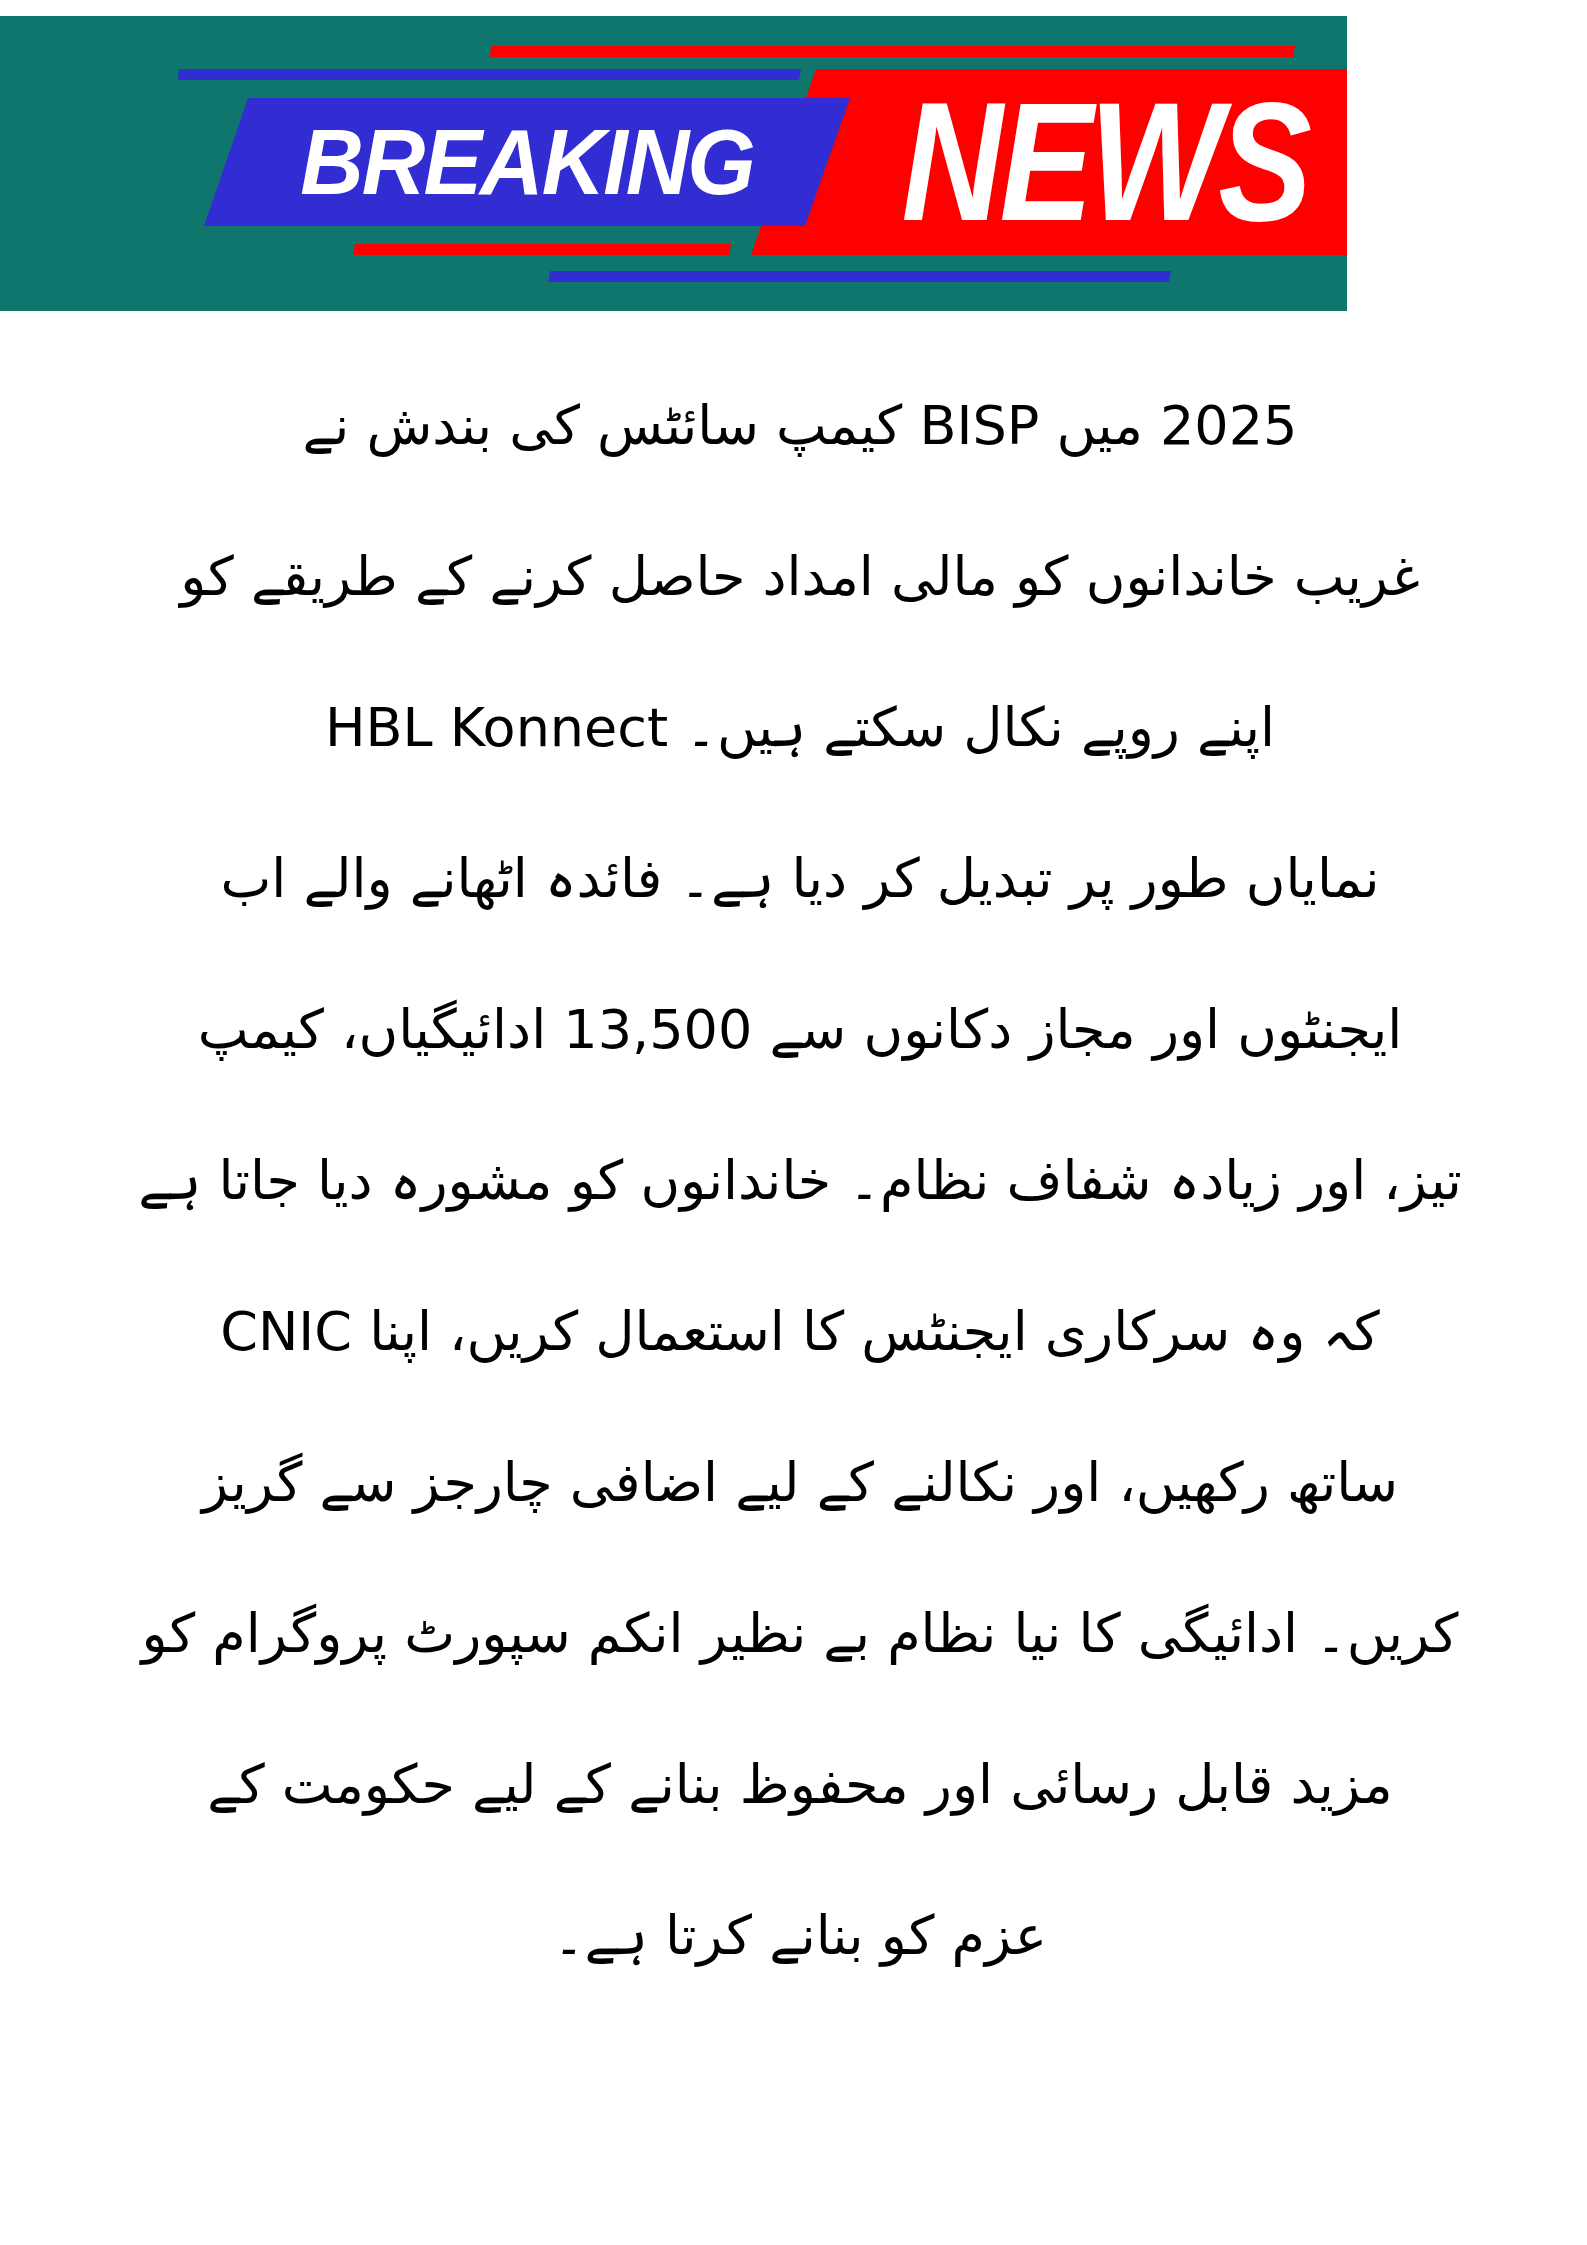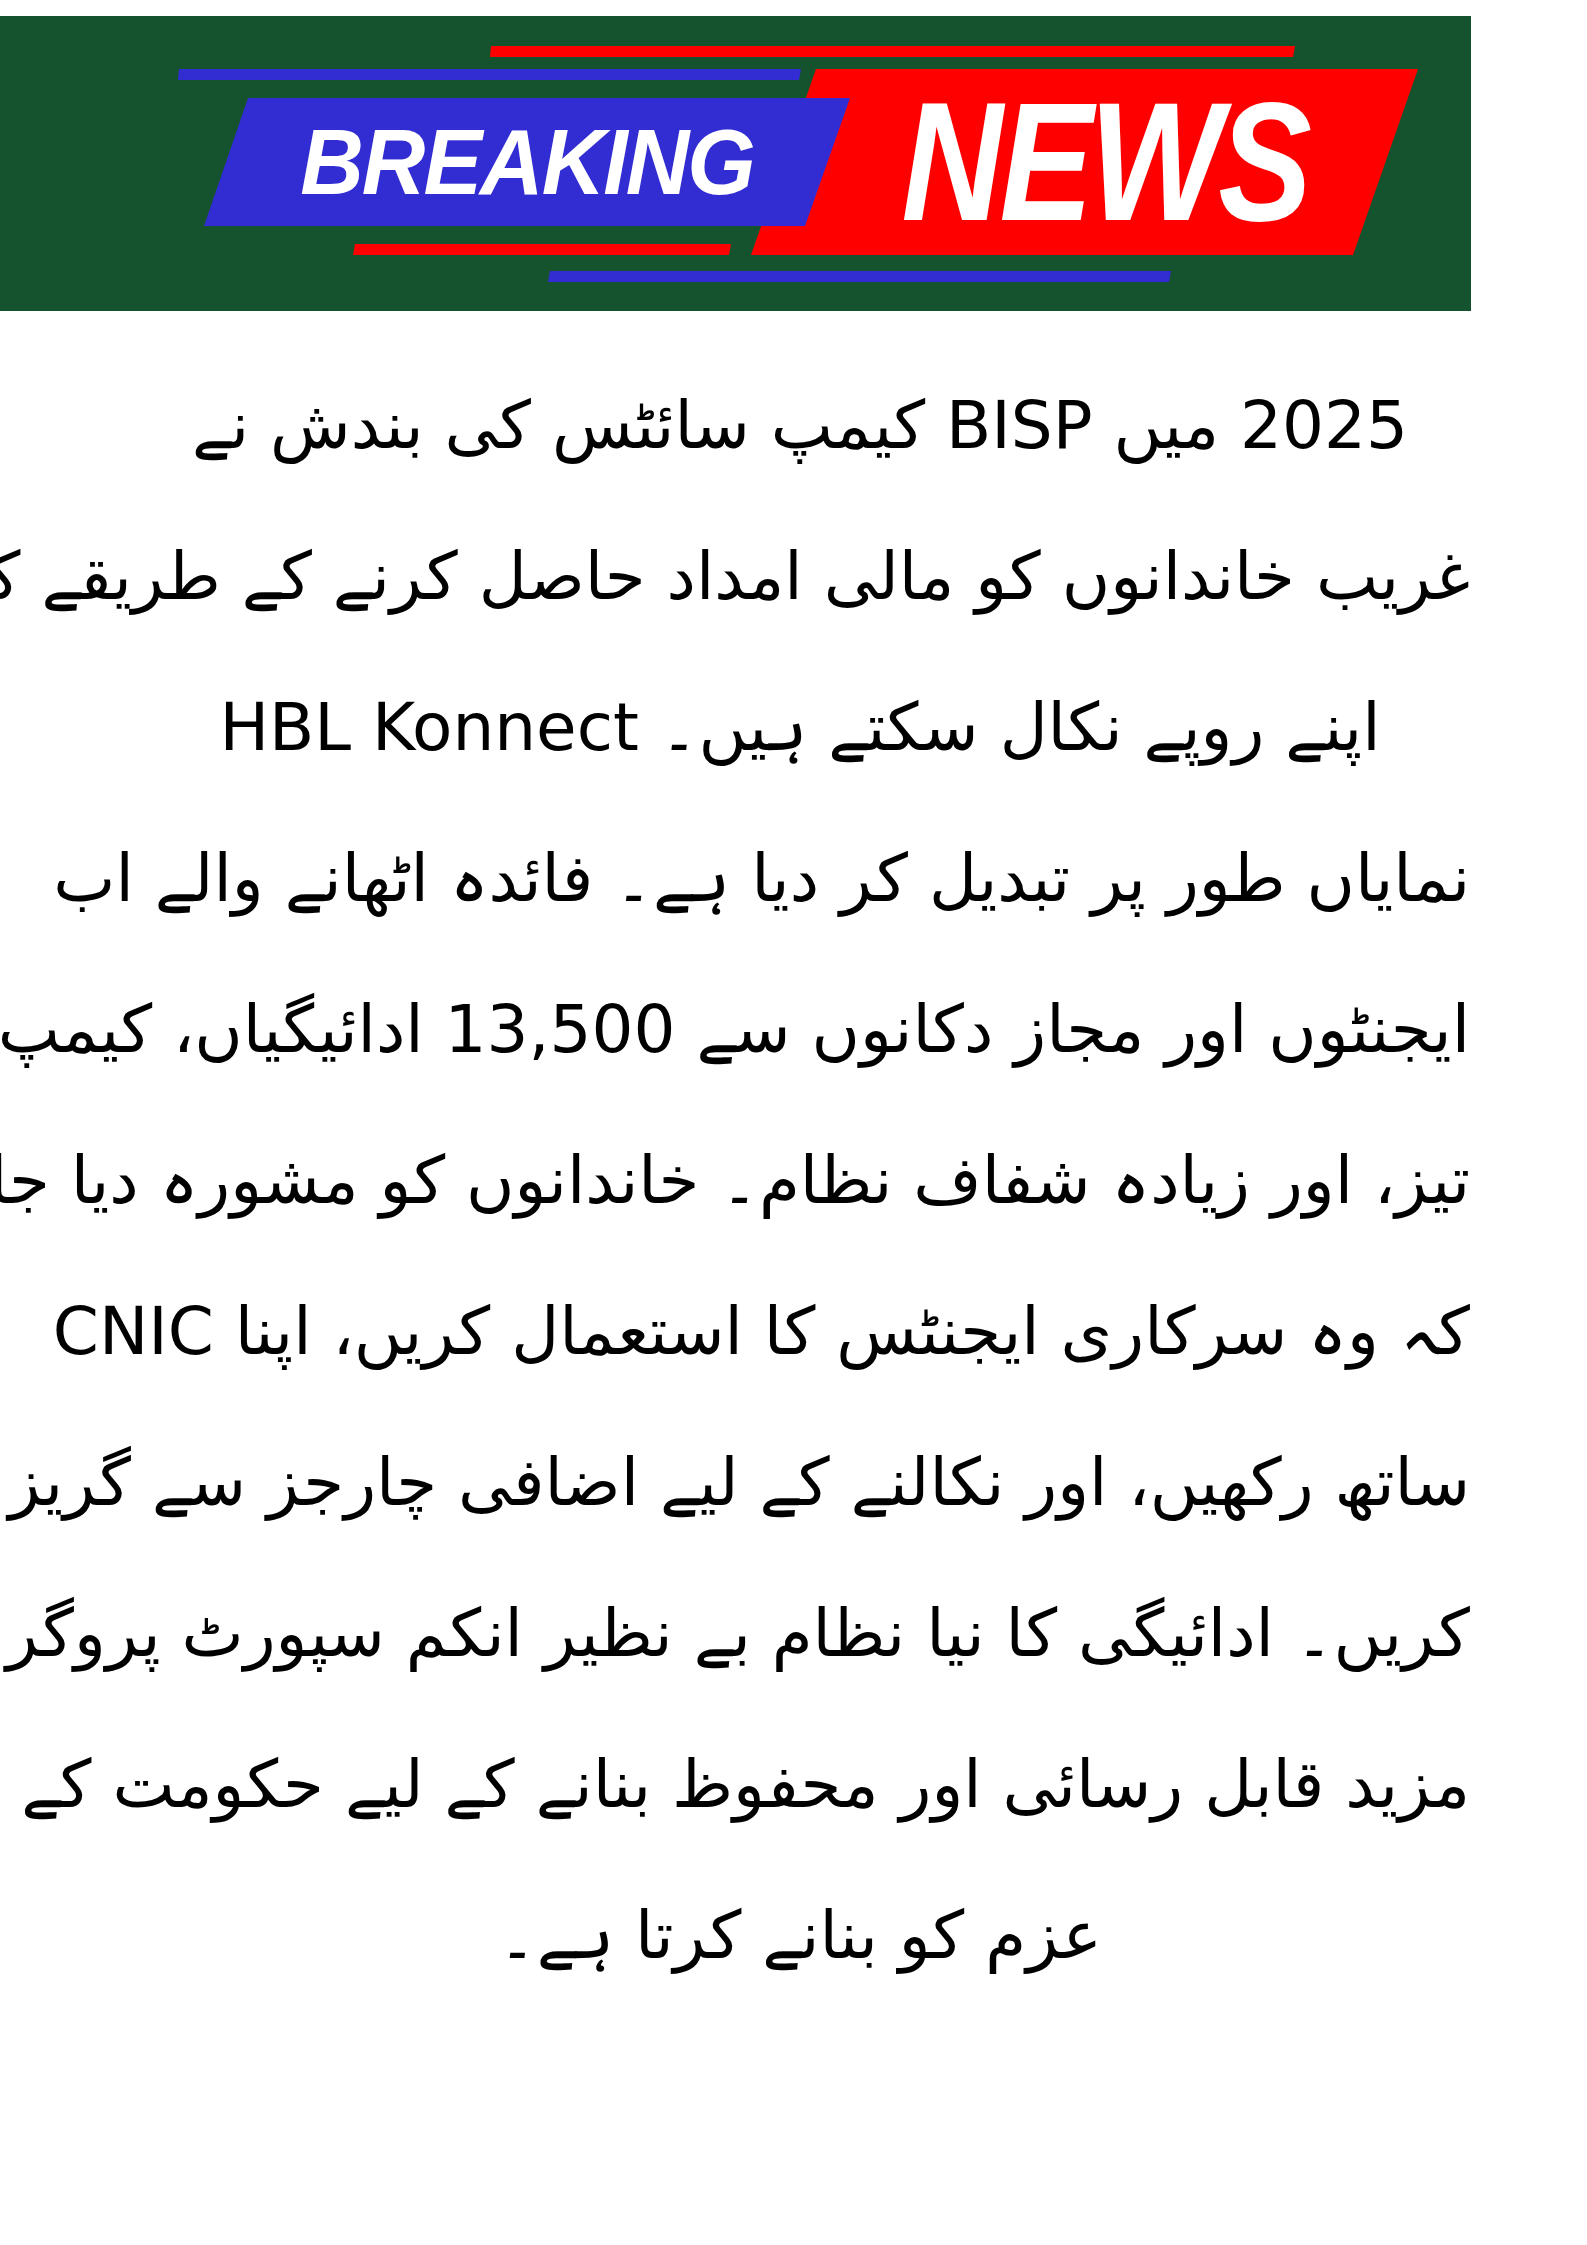--- a/index.html
+++ b/index.html
@@ -11,23 +11,23 @@
       width: 1587px;
       height: 2245px;
       position: relative;
       overflow: hidden;
       font-family: "DejaVu Sans", sans-serif;
     }
     .banner {
       position: absolute;
       left: 0;
       top: 16px;
-      width: 1471px;
+      width: 1347px;
       height: 295px;
-      background: #14532d;
+      background: #0f766e;
     }
     .shape {
       position: absolute;
     }
     .bar-red-top {
       left: 0; top: 0; width: 100%; height: 100%;
       background: #ff0000;
       clip-path: polygon(491px 30px, 1295px 30px, 1293px 41px, 490px 41px);
     }
     .bar-blue-top {
@@ -96,21 +96,21 @@
       width: 1340px;
       direction: rtl;
       text-align: center;
       color: #000000;
     }
     .article-line {
       display: block;
       height: 151px;
       line-height: 151px;
       font-family: "DejaVu Sans", sans-serif;
-      font-size: 66px;
+      font-size: 54px;
       white-space: nowrap;
       unicode-bidi: plaintext;
     }
   </style>
 </head>
 <body>
 
 <div class="banner">
   <div class="shape bar-red-top"></div>
   <div class="shape bar-blue-top"></div>

